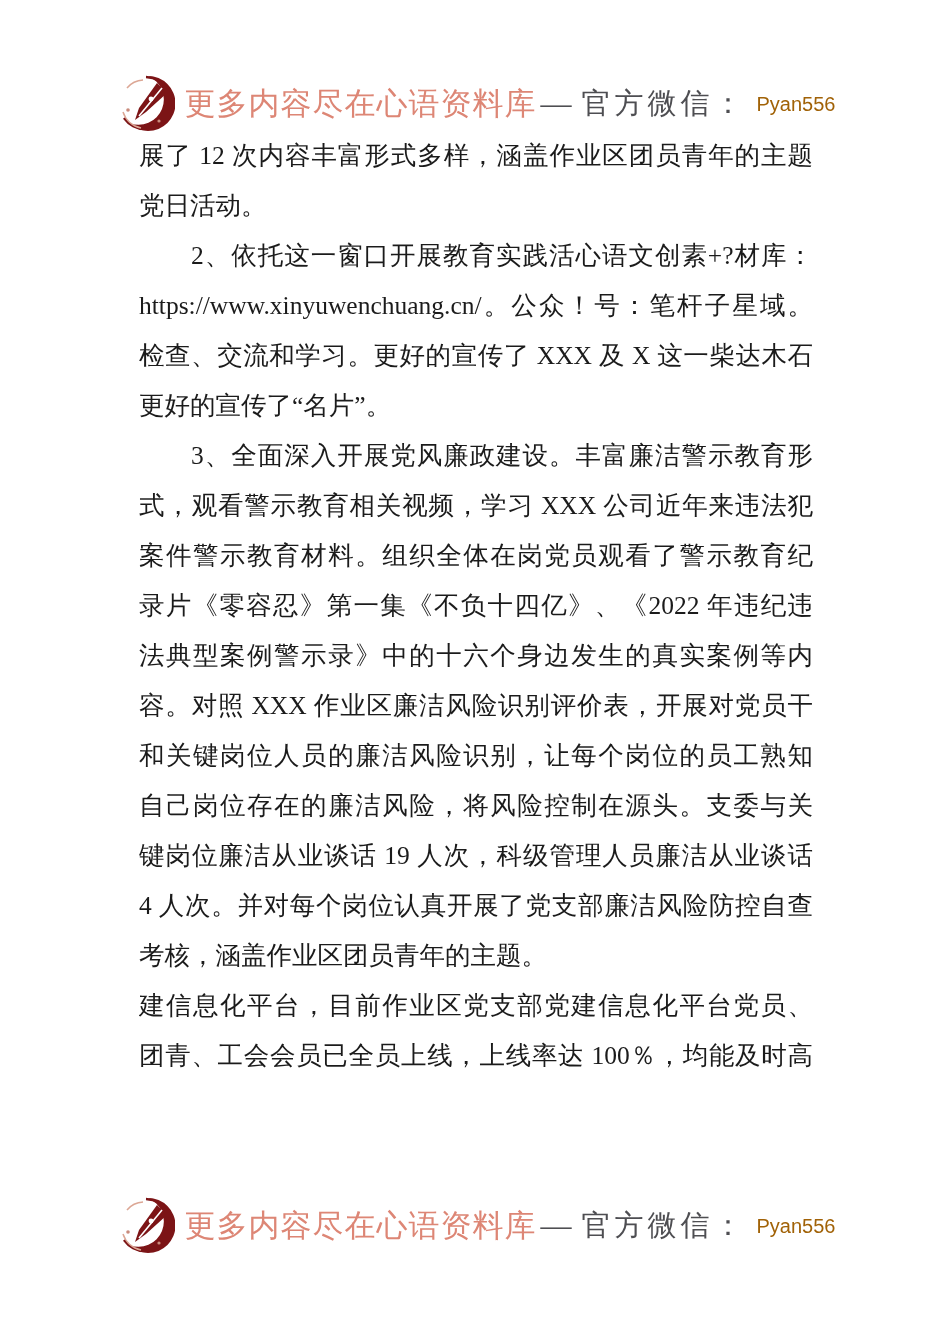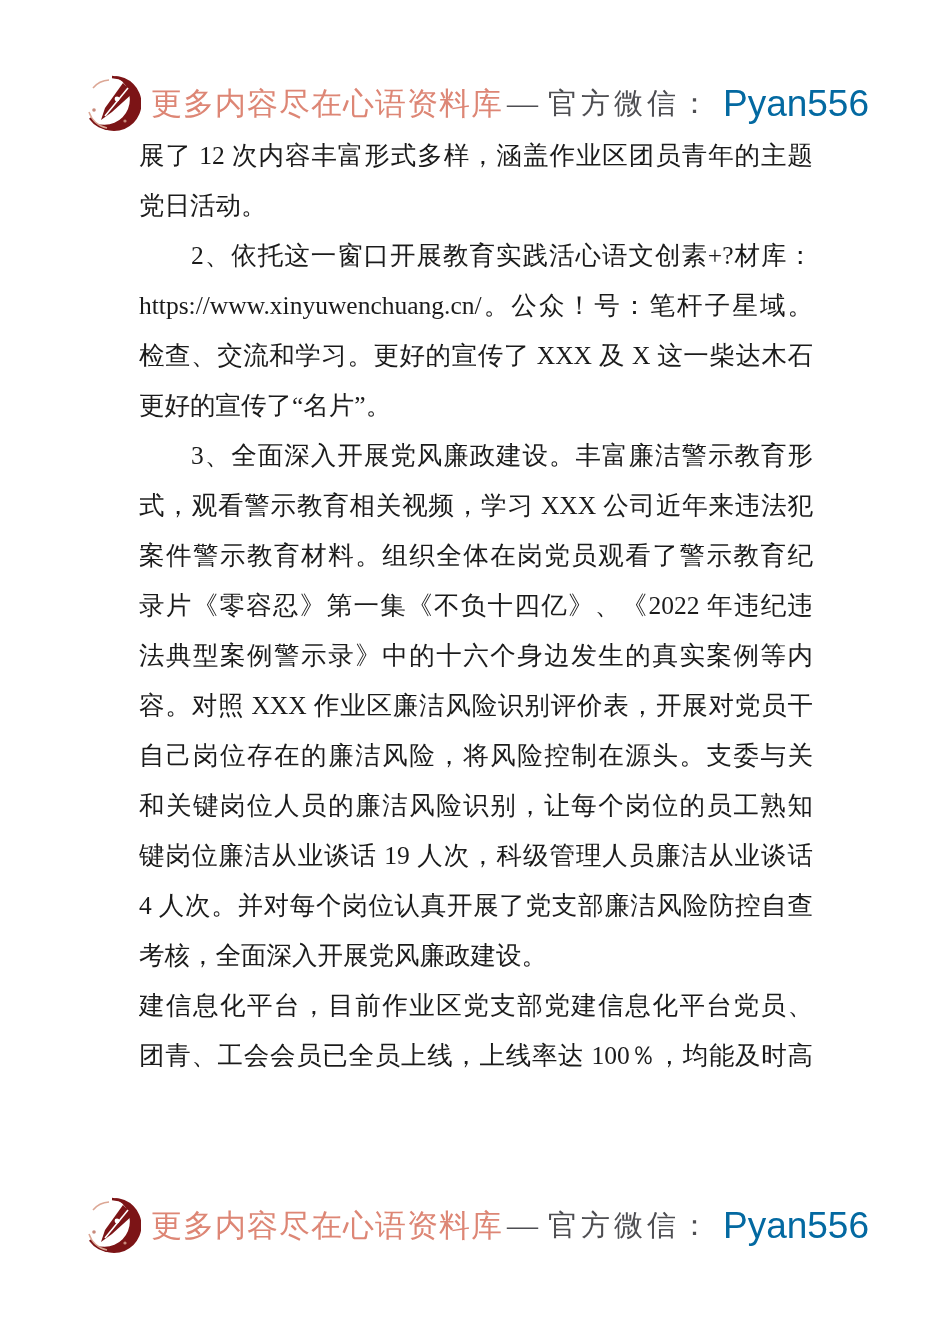--- a/index.html
+++ b/index.html
@@ -49,22 +49,22 @@
     margin-left: -6px;
   }
   .wm-script {
     font-family: "Liberation Serif", serif;
     font-size: 29px;
     color: #4e4e52;
     letter-spacing: 4px;
   }
   .wm-id {
     font-family: "Liberation Sans", sans-serif;
-    font-size: 37px;
-    color: #0369a1;
+    font-size: 20px;
+    color: #a16207;
   }
   
   .doc-body {
     position: absolute;
     top: 131px;
     left: 139px;
     width: 674px;
   }
   .txt-line {
     font-family: "Liberation Serif", serif;
@@ -113,25 +113,25 @@
       <div class="txt-line indent">2、依托这一窗口开展教育实践活心语文创素+?材库：</div>
       <div class="txt-line">https://www.xinyuwenchuang.cn/。公众！号：笔杆子星域。</div>
       <div class="txt-line">检查、交流和学习。更好的宣传了 XXX 及 X 这一柴达木石油</div>
       <div class="txt-line para-end">更好的宣传了“名片”。</div>
       <div class="txt-line indent">3、全面深入开展党风廉政建设。丰富廉洁警示教育形</div>
       <div class="txt-line">式，观看警示教育相关视频，学习 XXX 公司近年来违法犯罪</div>
       <div class="txt-line">案件警示教育材料。组织全体在岗党员观看了警示教育纪</div>
       <div class="txt-line">录片《零容忍》第一集《不负十四亿》、《2022 年违纪违</div>
       <div class="txt-line">法典型案例警示录》中的十六个身边发生的真实案例等内</div>
       <div class="txt-line">容。对照 XXX 作业区廉洁风险识别评价表，开展对党员干部</div>
+      <div class="txt-line">和关键岗位人员的廉洁风险识别，让每个岗位的员工熟知</div>
       <div class="txt-line">自己岗位存在的廉洁风险，将风险控制在源头。支委与关</div>
-      <div class="txt-line">和关键岗位人员的廉洁风险识别，让每个岗位的员工熟知</div>
       <div class="txt-line">键岗位廉洁从业谈话 19 人次，科级管理人员廉洁从业谈话</div>
       <div class="txt-line">4 人次。并对每个岗位认真开展了党支部廉洁风险防控自查</div>
-      <div class="txt-line para-end">考核，全面深入开展党风廉政建设。</div>
+      <div class="txt-line para-end">考核，涵盖作业区团员青年的主题。</div>
       <div class="txt-line">建信息化平台，目前作业区党支部党建信息化平台党员、</div>
       <div class="txt-line">团青、工会会员已全员上线，上线率达 100％，均能及时高</div>
     </div>
 
   <div class="watermark footer">
     <span class="wm-logo">
       <svg viewBox="0 0 60 60" width="60" height="60">
         <path d="M31,3 A26,26 0 1 1 9,44" fill="none" stroke="#7c1416" stroke-width="2.5"></path>
         <path d="M33,2 A27,27 0 0 1 33,57 A29,29 0 0 1 14,49 A22,22 0 0 0 33,2 Z" fill="#7c1416"></path>
         <path d="M8,38 a24,24 0 0 0 18,16" fill="none" stroke="#dca795" stroke-width="1.5"></path>

